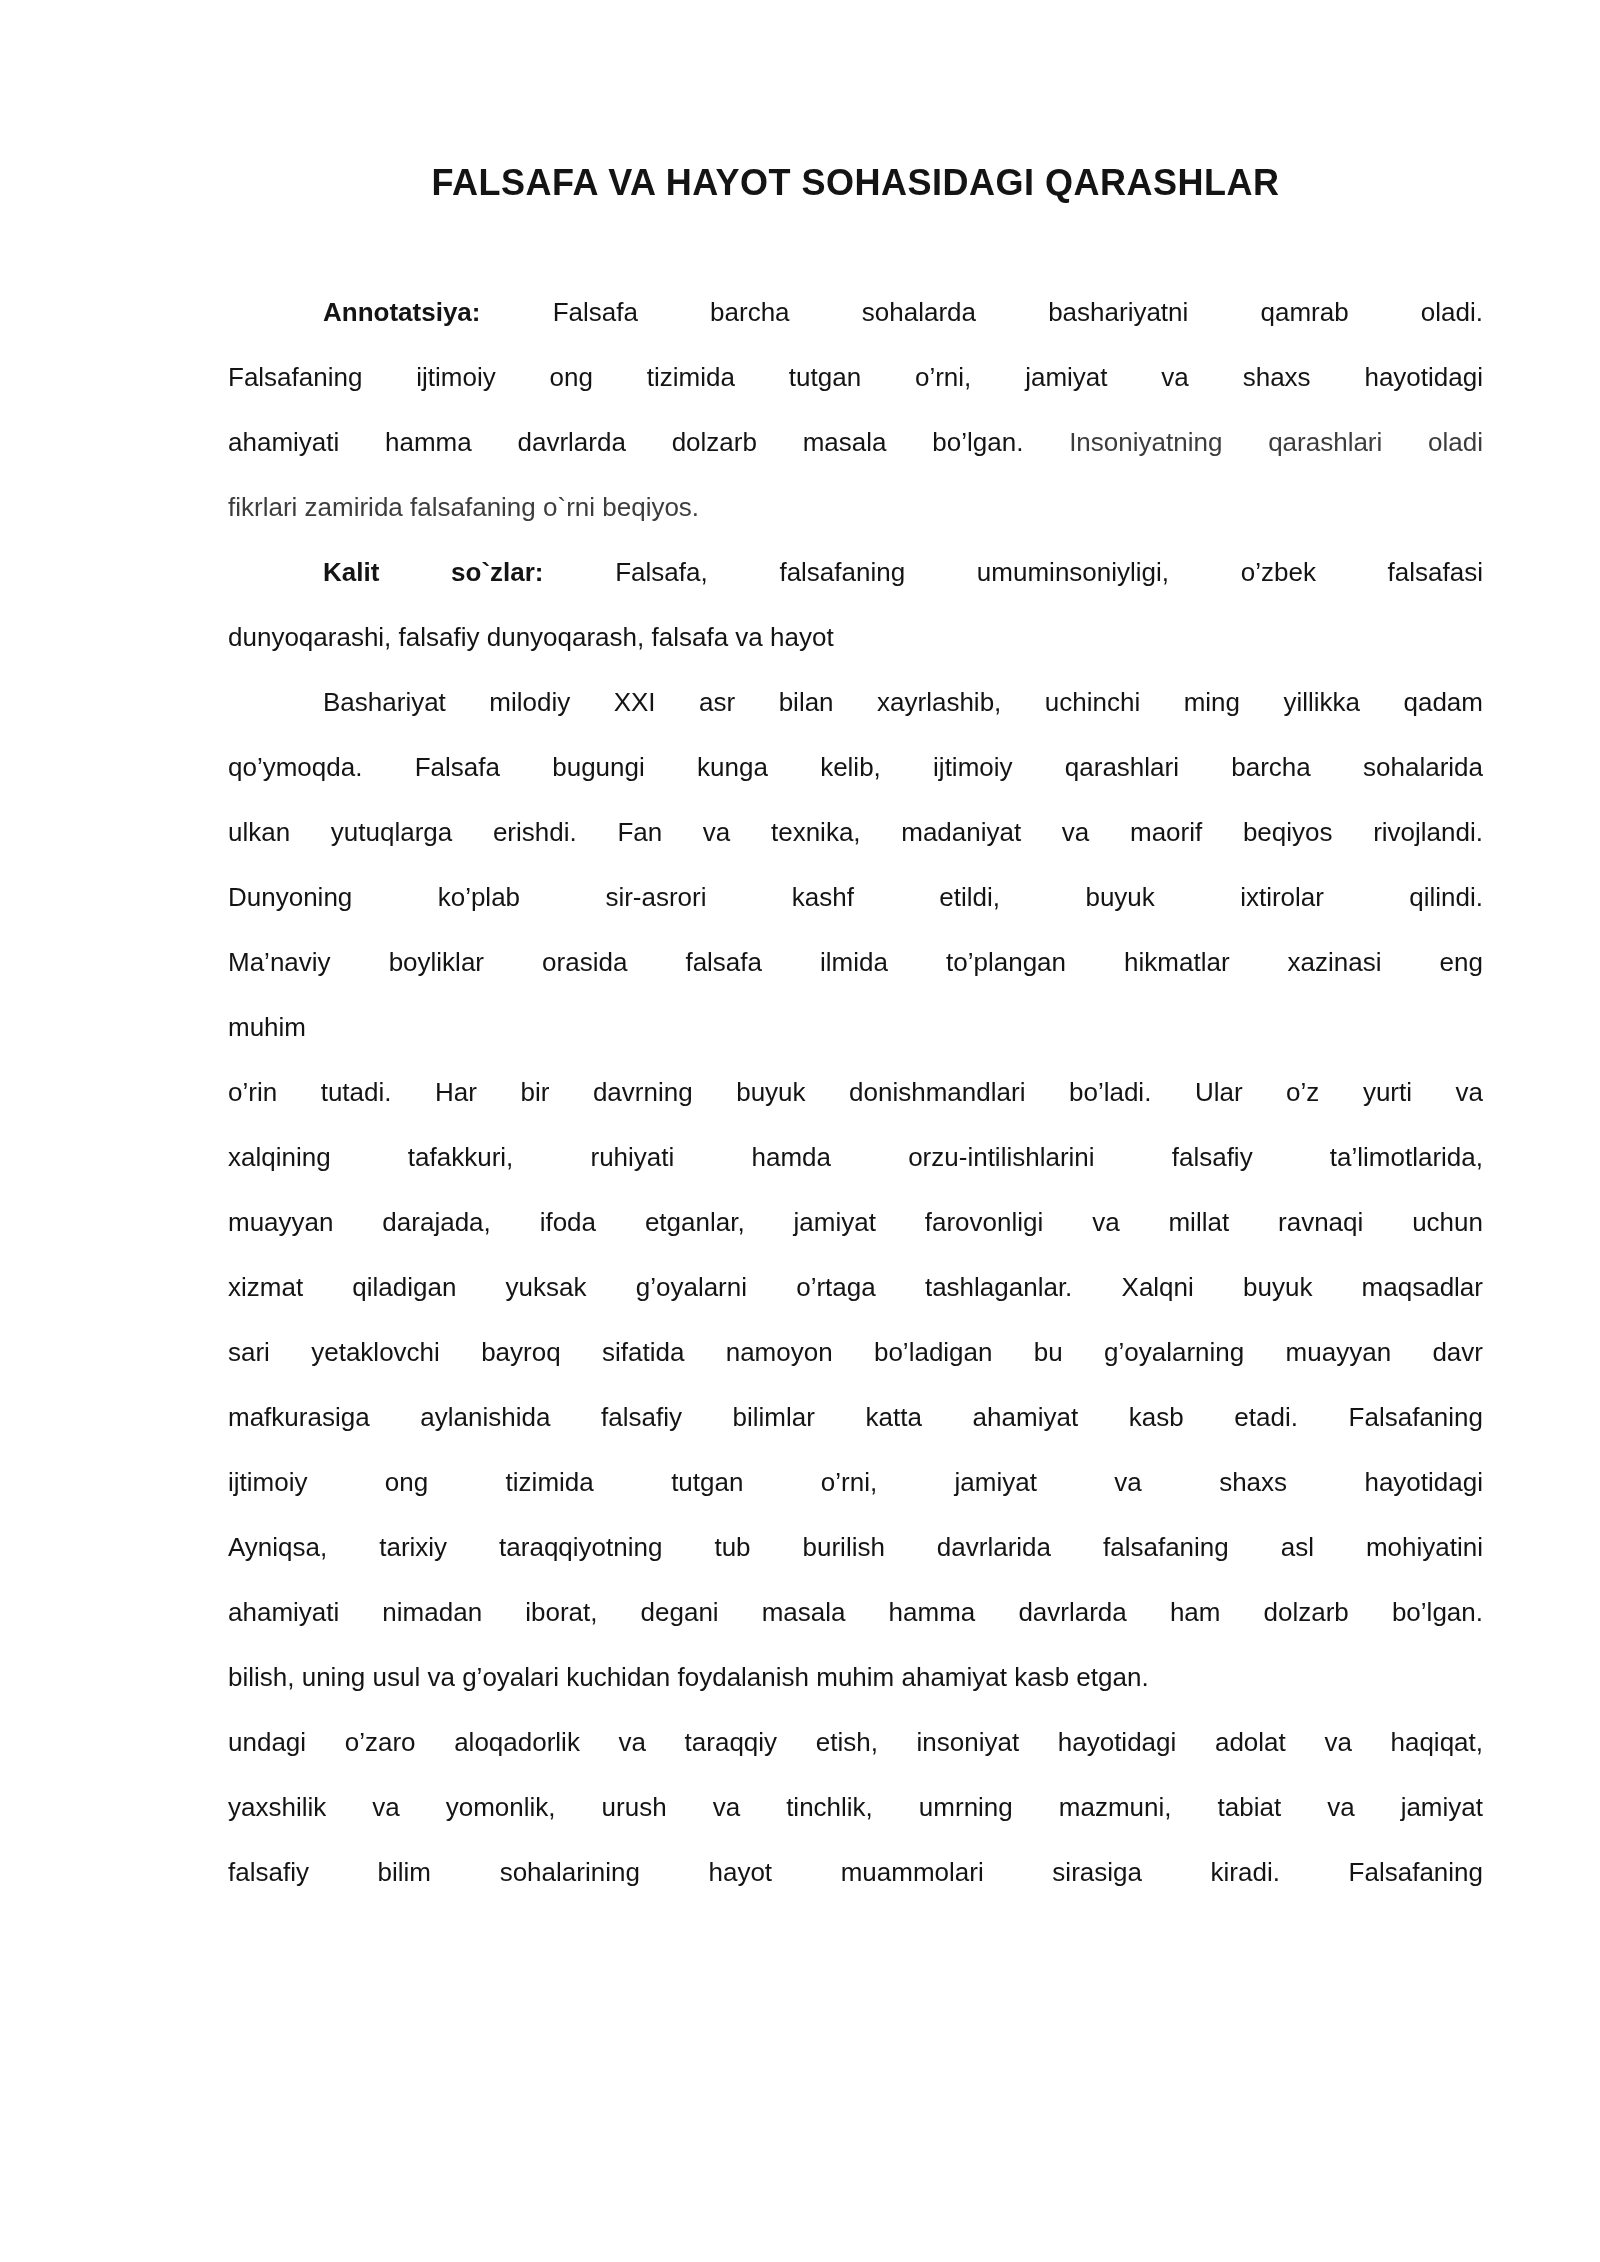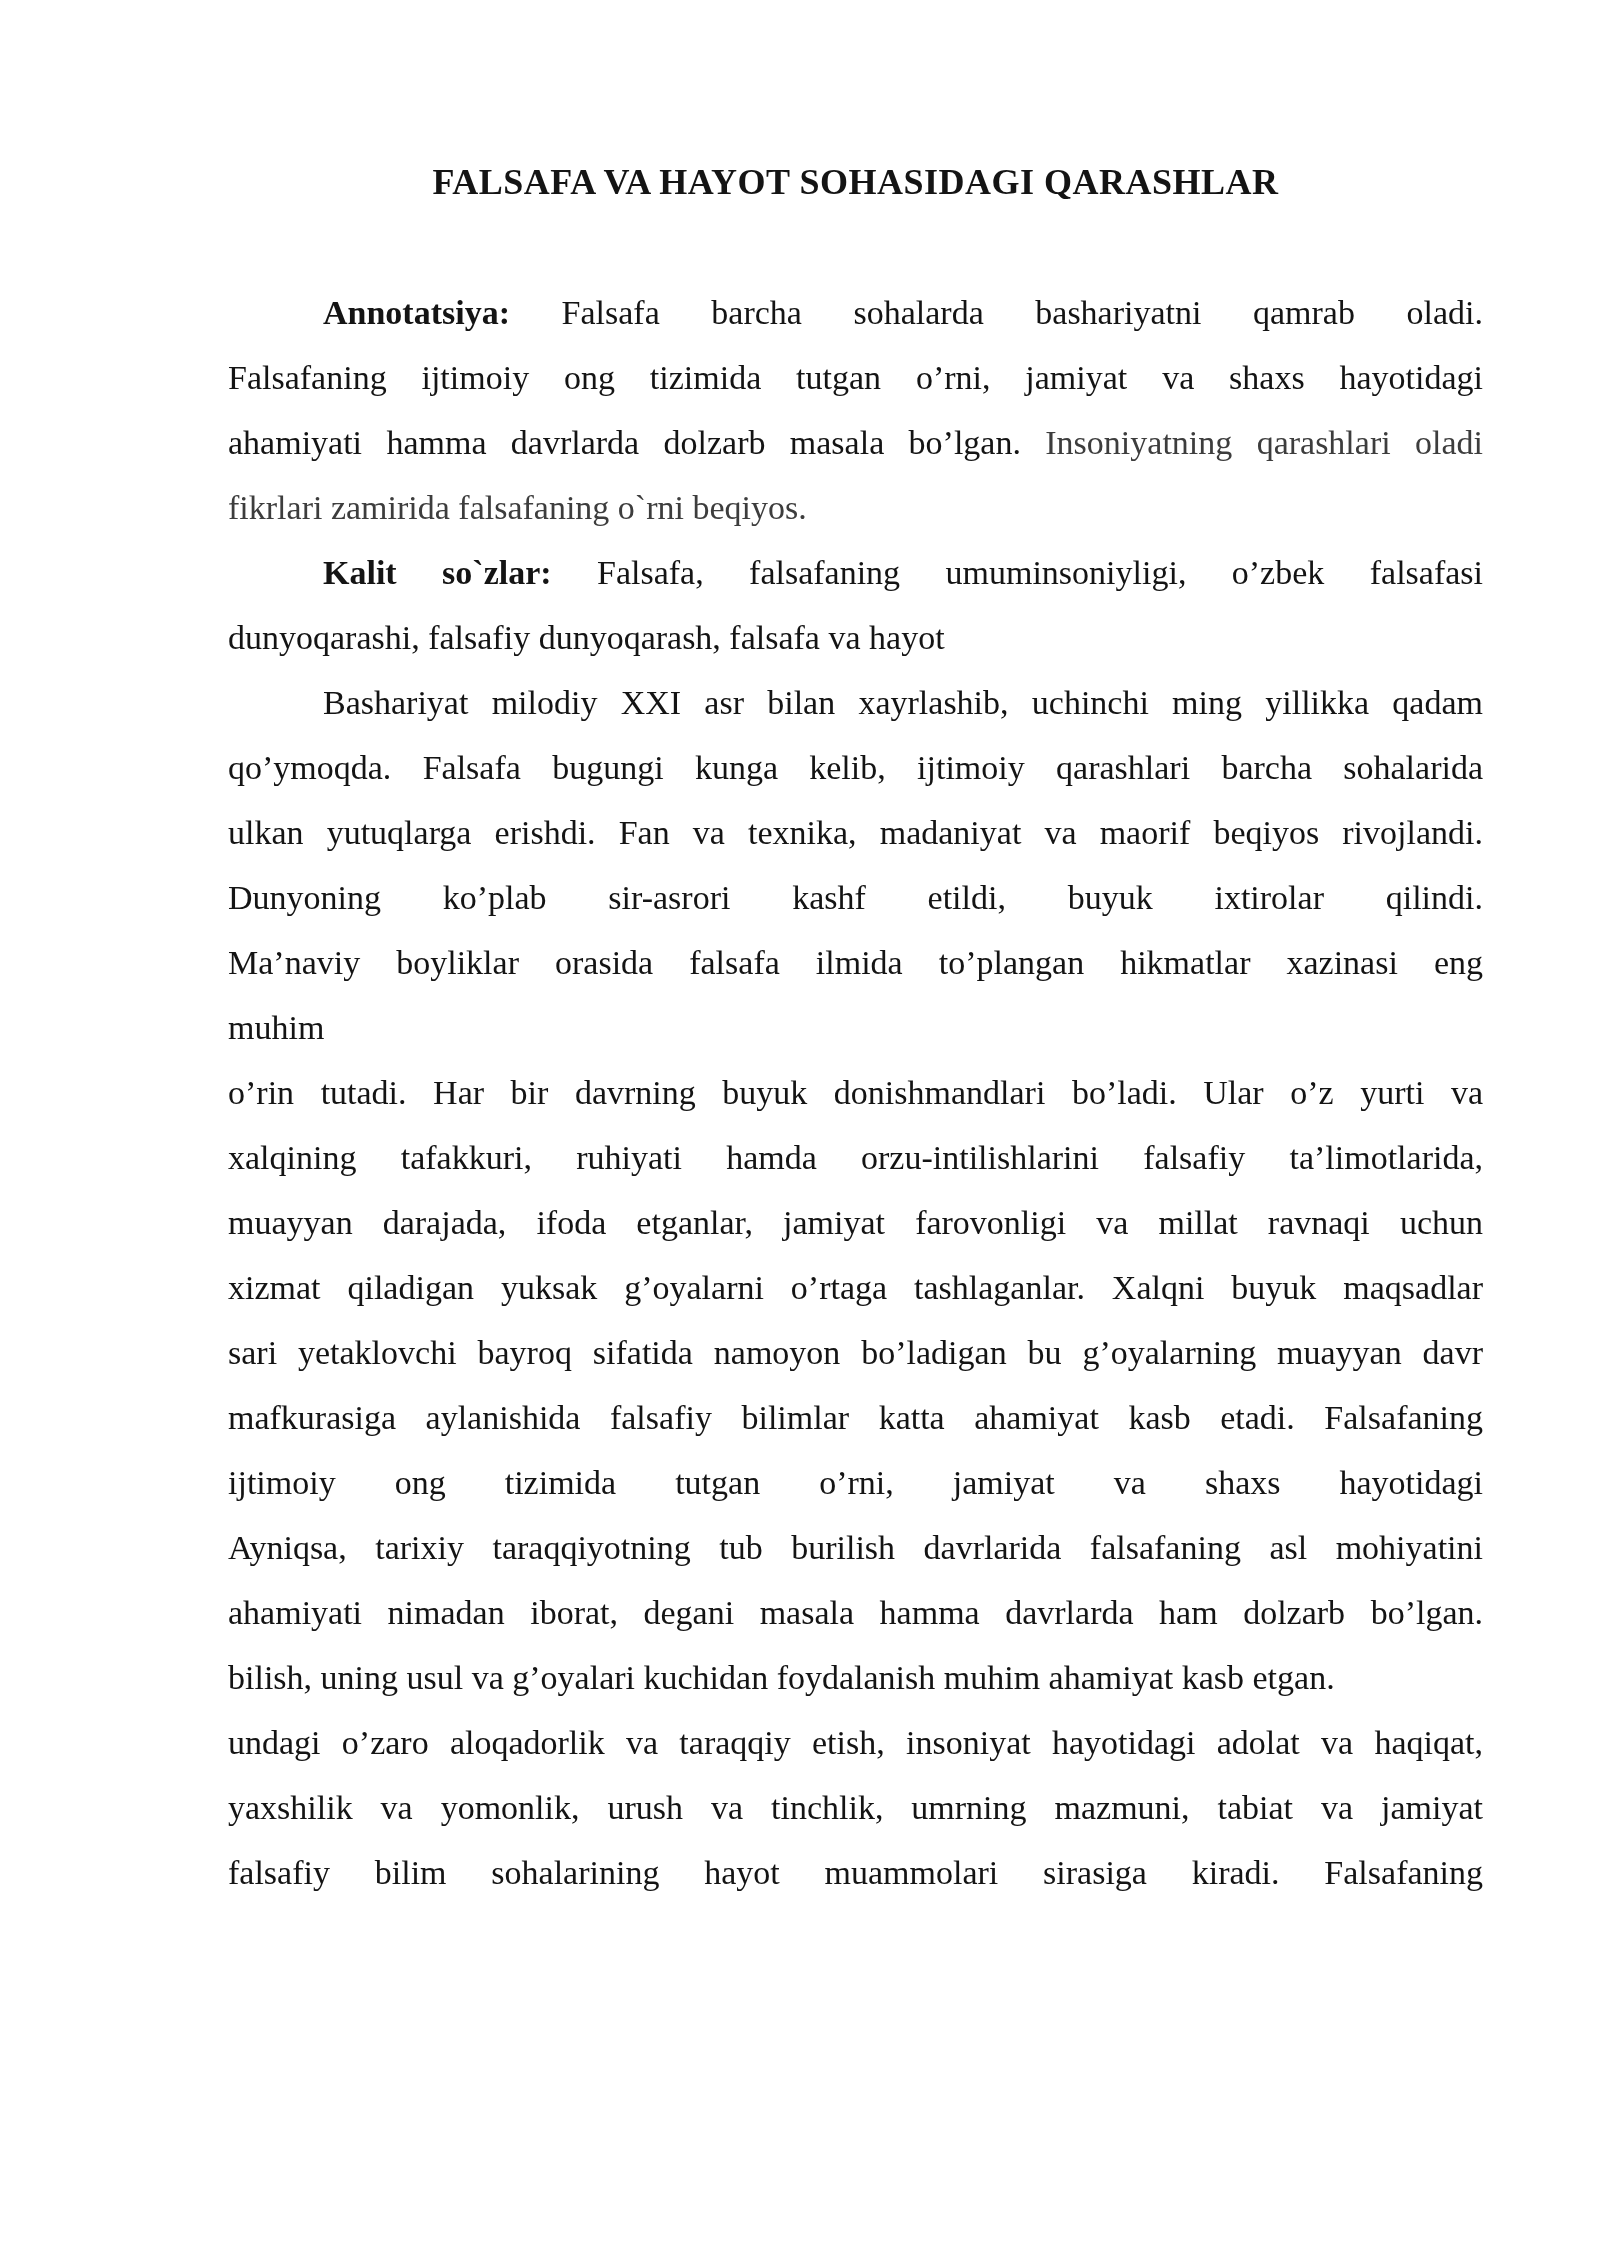--- a/index.html
+++ b/index.html
@@ -2,40 +2,40 @@
 <html style="--muted: #3d3d3d;"><head>
 <meta charset="utf-8">
 <style>
   * { margin: 0; padding: 0; box-sizing: border-box; }
   html, body { background: #ffffff; }
   .page {
     position: relative;
     width: 1600px;
     height: 2262px;
     background: #ffffff;
-    font-family: Liberation Serif, serif;
+    font-family: Liberation Sans, sans-serif;
     color: #141414;
     overflow: hidden;
   }
   .content {
     position: absolute;
     left: 228px;
     top: 150px;
     width: 1255px;
   }
   .title {
     text-align: center;
     font-weight: bold;
     font-size: 36px;
     line-height: 65px;
     margin-bottom: 65px;
     letter-spacing: 0.5px;
   }
   .line {
-    font-size: 34px;
+    font-size: 26px;
     line-height: 65px;
     height: 65px;
     text-align: left;
     white-space: nowrap;
   }
   .line.j {
     white-space: normal;
     text-align: justify;
     text-align-last: justify;
     -moz-text-align-last: justify;

